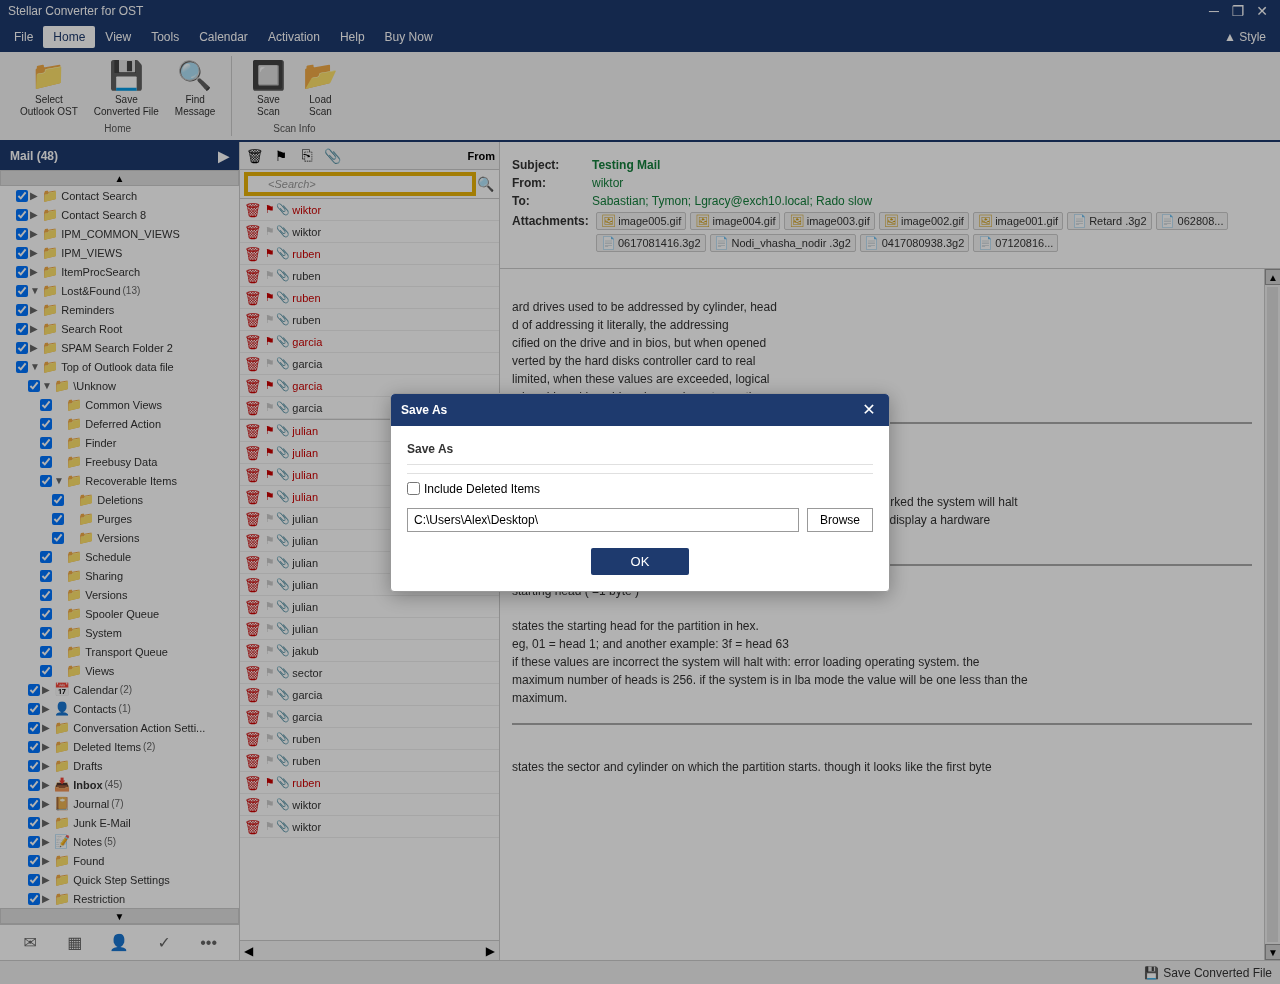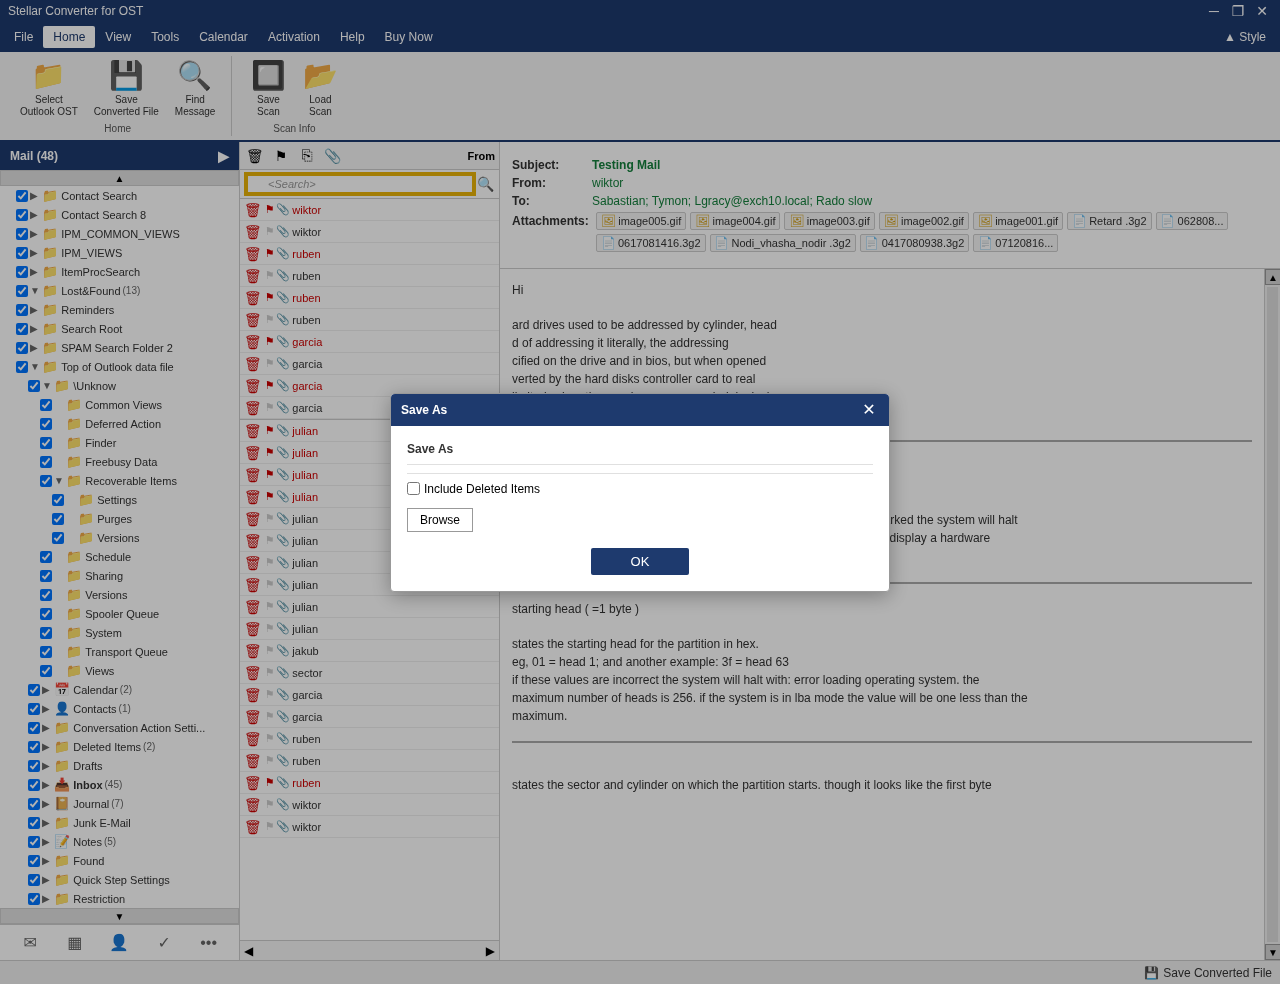--- a/index.html
+++ b/index.html
@@ -563,21 +563,21 @@
         <div class="tree-item indent-3">
           <input type="checkbox" class="checkbox" checked="" style="">
             <span class="expand-icon">▼</span>
             <span class="folder-icon">📁</span>
             <span class="item-label">Recoverable Items</span>
         </div>
         <div class="tree-item indent-4">
           <input type="checkbox" class="checkbox" checked="" style="">
             <span class="expand-icon"> </span>
             <span class="folder-icon">📁</span>
-            <span class="item-label">Settings</span>
+            <span class="item-label">Deletions</span>
         </div>
         <div class="tree-item indent-4">
           <input type="checkbox" class="checkbox" checked="" style="">
             <span class="expand-icon"> </span>
             <span class="folder-icon">📁</span>
             <span class="item-label">Purges</span>
         </div>
         <div class="tree-item indent-4">
           <input type="checkbox" class="checkbox" checked="" style="">
             <span class="expand-icon"> </span>
@@ -939,21 +939,20 @@
         <div class="attachments-row">
           <span style="width:80px;flex-shrink:0"></span>
           <span class="attachment-chip"><span class="attachment-icon">📄</span>0617081416.3g2</span>
           <span class="attachment-chip"><span class="attachment-icon">📄</span>Nodi_vhasha_nodir .3g2</span>
           <span class="attachment-chip"><span class="attachment-icon">📄</span>0417080938.3g2</span>
           <span class="attachment-chip"><span class="attachment-icon">📄</span>07120816...</span>
         </div>
       </div>
       <div class="email-preview-inner">
         <div class="email-body">
-          <p>Hi</p>
           <br>
           <p>ard drives used to be addressed by cylinder, head<br>
           d of addressing it literally, the addressing<br>
           cified on the drive and in bios, but when opened<br>
           verted by the hard disks controller card to real<br>
           limited, when these values are exceeded, logical<br>
           a is achieved by addressing each sector on the</p>
           <br>
           <hr style="border:1px solid #aaa">
           <br>
@@ -1002,18 +1001,19 @@
     </div>
     <div class="modal-body">
       <div class="modal-section-label">Save As</div>
       <hr class="divider-line">
       <hr class="divider-line">
       <div class="checkbox-row">
         <input type="checkbox" style="">
         <label>Include Deleted Items</label>
       </div>
       <div class="path-row">
+        <input type="text" class="path-input" value="C:\Users\Alex\Desktop\" style="">
         <button class="browse-btn">Browse</button>
       </div>
       <button class="ok-btn">OK</button>
     </div>
   </div>
 </div>
 
 </body></html>

